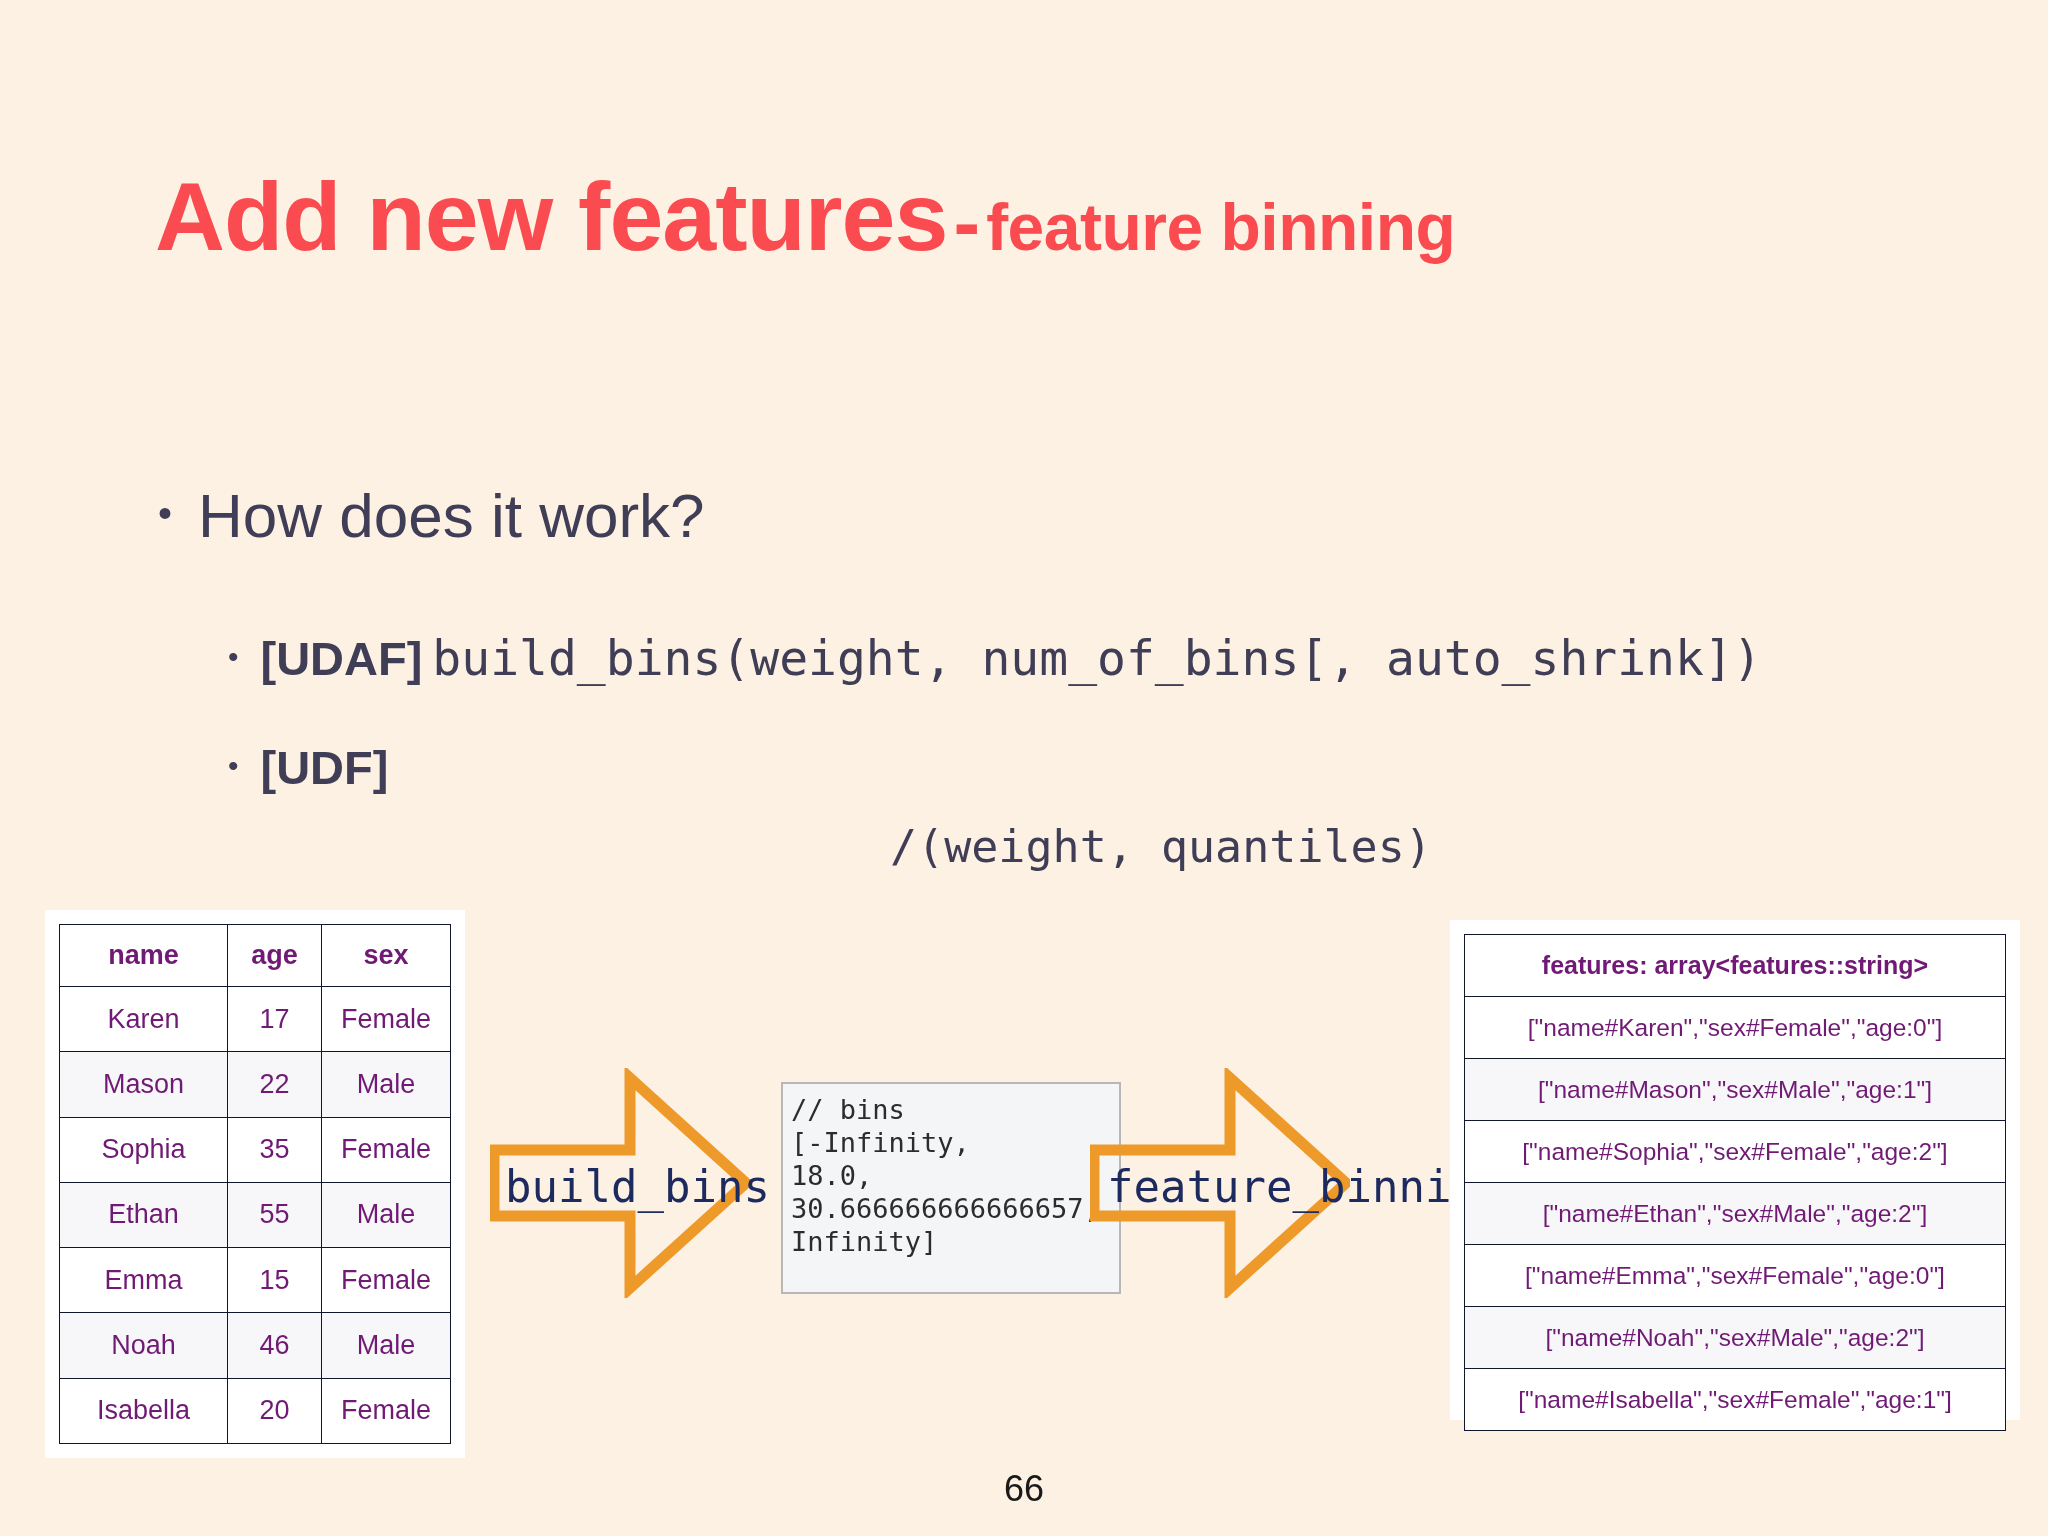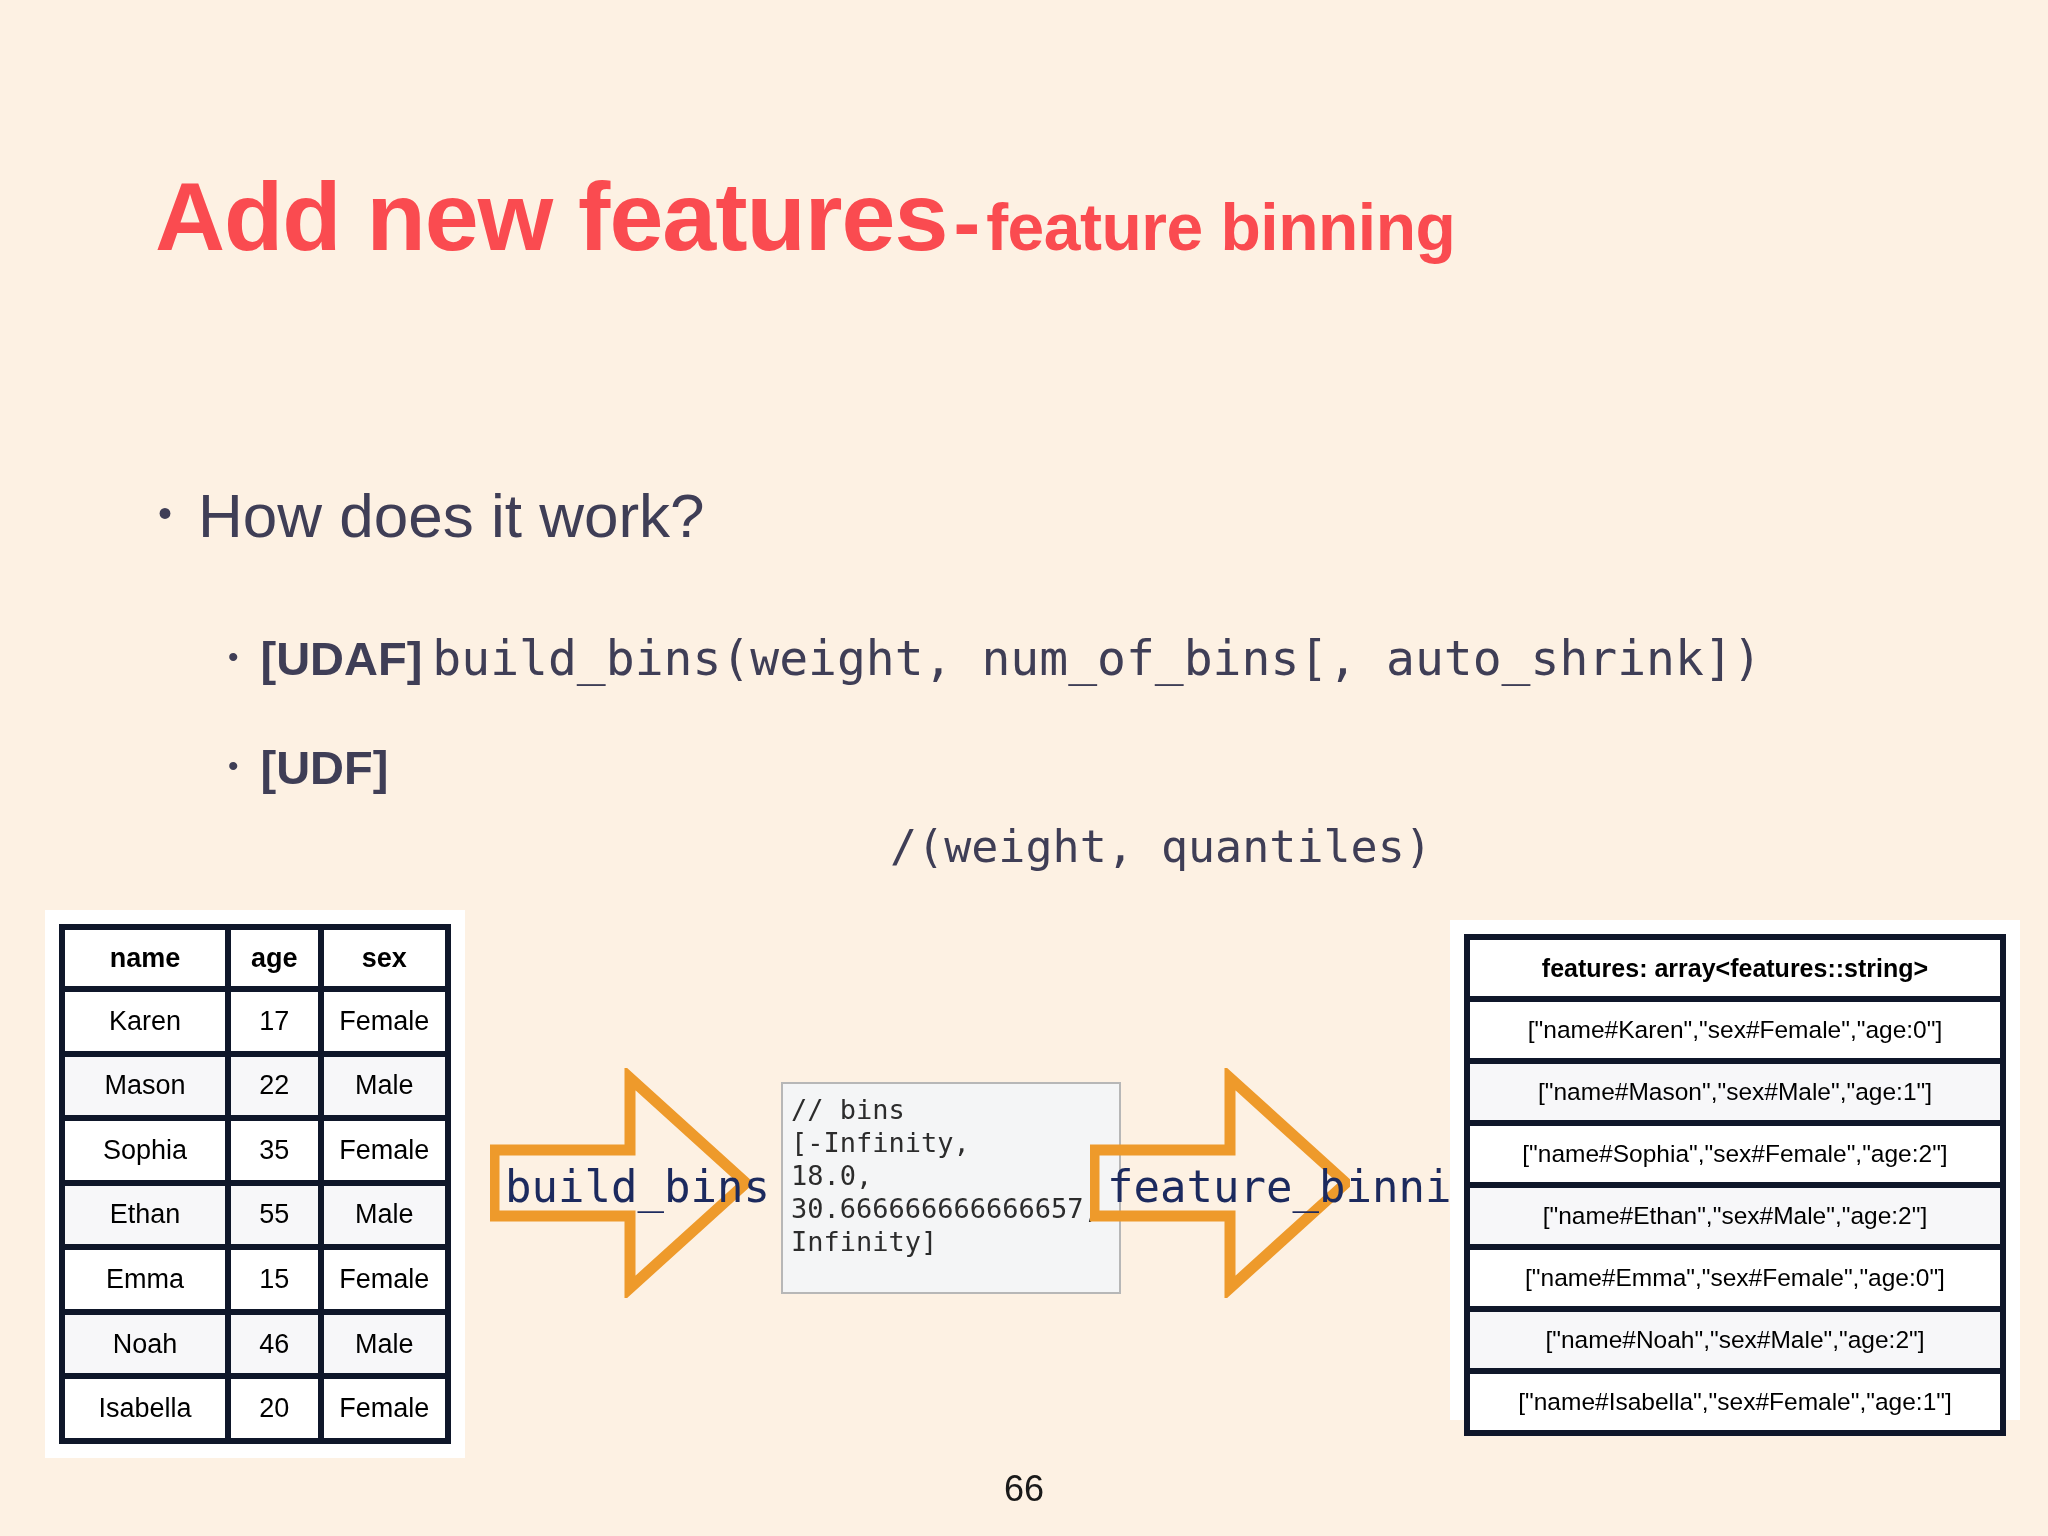--- a/index.html
+++ b/index.html
@@ -111,23 +111,23 @@
   #output-table-panel { left: 1450px; top: 920px; width: 570px; height: 500px; }
 
   table.data-table {
     border-collapse: collapse;
     width: 100%;
     height: 100%;
     table-layout: fixed;
   }
   table.data-table th,
   table.data-table td {
-    border: 6px solid #0f172a;
+    border: 1px solid #0f172a;
     text-align: center;
-    color: #000000;
+    color: #701a75;
     background: #ffffff;
     padding: 0;
   }
   table.data-table tbody tr:nth-child(even) td { background: #f7f7f9; }
 
   
   #input-table th { font-size: 27px; font-weight: bold; height: 62px; }
   #input-table td { font-size: 27px; font-weight: 400; height: 62px; }
   #input-table col.c-name { width: 43%; }
   #input-table col.c-age  { width: 24%; }

